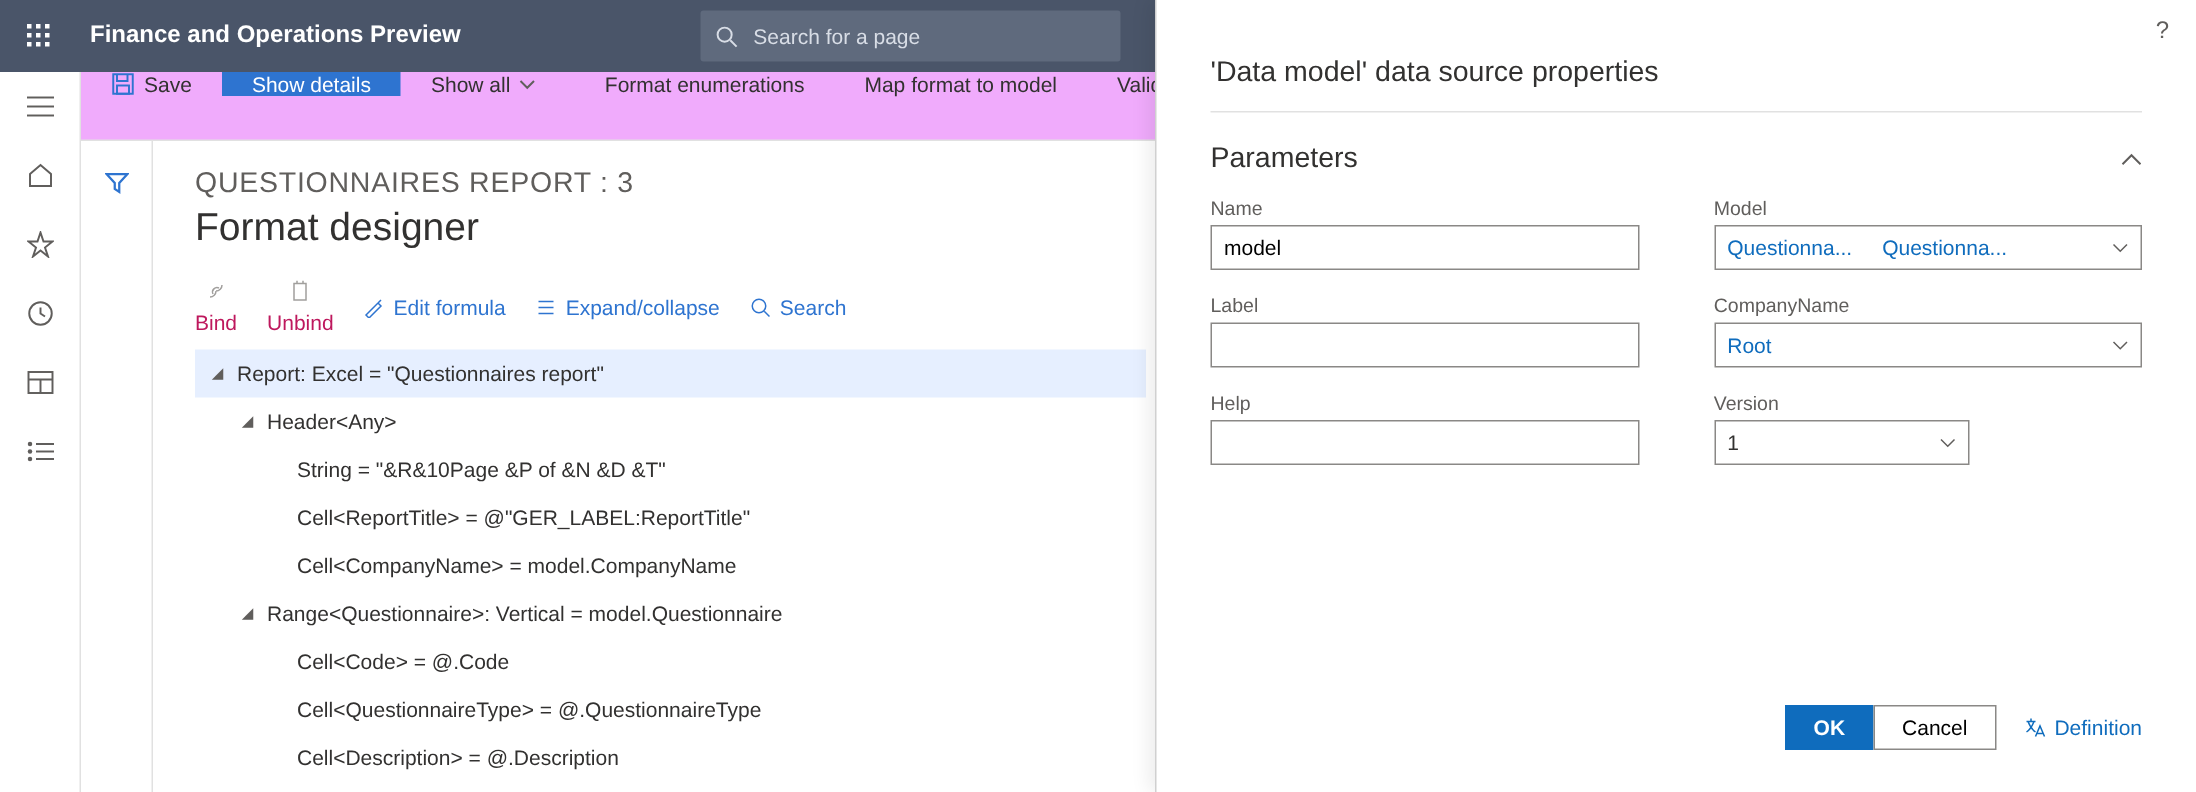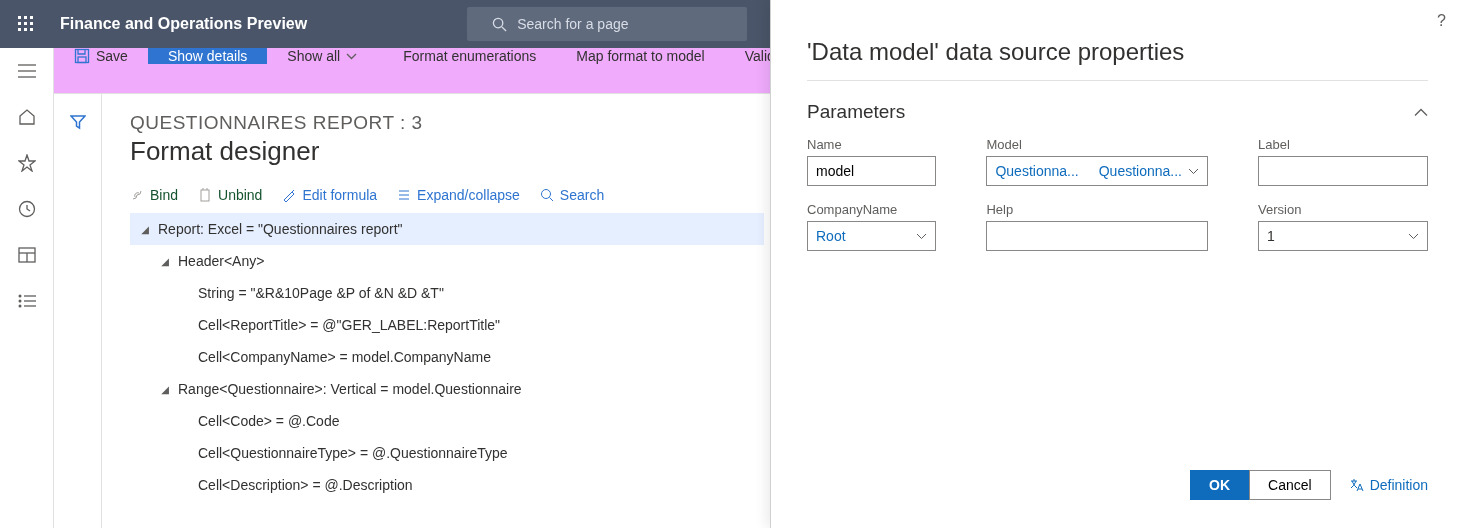--- a/index.html
+++ b/index.html
@@ -26,21 +26,21 @@
   .waffle svg { fill:#fff; }
   .app-title { font-size: 16px; font-weight: 600; margin-left: 18px; }
   .search-box {
     margin-left: 160px;
     display: flex;
     align-items: center;
     background: #5f6a7d;
     height: 34px;
     width: 280px;
     border-radius: 2px;
-    padding: 0 25px;
+    padding: 0 10px;
     color: #d8dde6;
   }
   .search-box svg { fill:#d8dde6; margin-right:10px; flex-shrink:0; }
   .search-box span { font-size: 14px; color:#d8dde6; }
 
   
   .leftrail {
     position: absolute;
     top: 48px;
     left: 0;
@@ -112,21 +112,21 @@
   }
   .crumb { font-size: 19px; color:#605e5c; letter-spacing:.5px; }
   .page-title { font-size: 26px; color:#323130; margin-top: 2px; font-weight: 400;}
   .toolbar2 {
     display: flex;
     gap: 20px;
     margin-top: 14px;
     padding: 6px 0 10px 0;
   }
   .tb2 { display:flex; align-items:center; gap:6px; cursor:pointer; font-size:14px;}
-  .tb2.disabled { color:#14532d; }
+  .tb2.disabled { color:#be185d;flex-direction:column; }
   .tb2.blue { color:#2e74d0; }
   .tb2 svg { width:14px; height:14px; }
 
   .tree { margin-top: 0; }
   .tree-row {
     display: flex;
     align-items: center;
     height: 32px;
     font-size: 14px;
     color: #323130;
@@ -144,28 +144,28 @@
     bottom: 0;
     width: 694px;
     background: #fff;
     border-left: 1px solid #d0d0d0;
     box-shadow: -4px 0 12px rgba(0,0,0,.08);
     padding: 12px 36px 0 36px;
     display: flex;
     flex-direction: column;
   }
   .help-icon { position:absolute; top:12px; right:18px; color:#605e5c; font-size:16px; cursor:pointer;}
-  .panel-title { font-size: 24px; font-weight: 400; margin-top: 26px; }
+  .panel-title { font-size: 19px; font-weight: 400; margin-top: 26px; }
   .section-hr { border:none; border-top:1px solid #e1e1e1; margin-top:14px;}
   .section-head { display:flex; justify-content:space-between; align-items:center; margin-top:20px;}
   .section-head h3 { font-size: 19px; font-weight:400;}
   .chev-up { color:#605e5c; cursor:pointer;}
   .form-grid {
     display:grid;
-    grid-template-columns: 1fr 1fr 1fr;
+    grid-template-columns: 1fr 1fr;
     gap: 16px 50px;
     margin-top: 14px;
   }
   .field label { font-size: 13px; color:#605e5c; display:block; margin-bottom:4px;}
   .field input, .field .select {
     width: 100%;
     height: 30px;
     border:1px solid #8a8886;
     padding: 0 8px;
     font-size: 14px;

